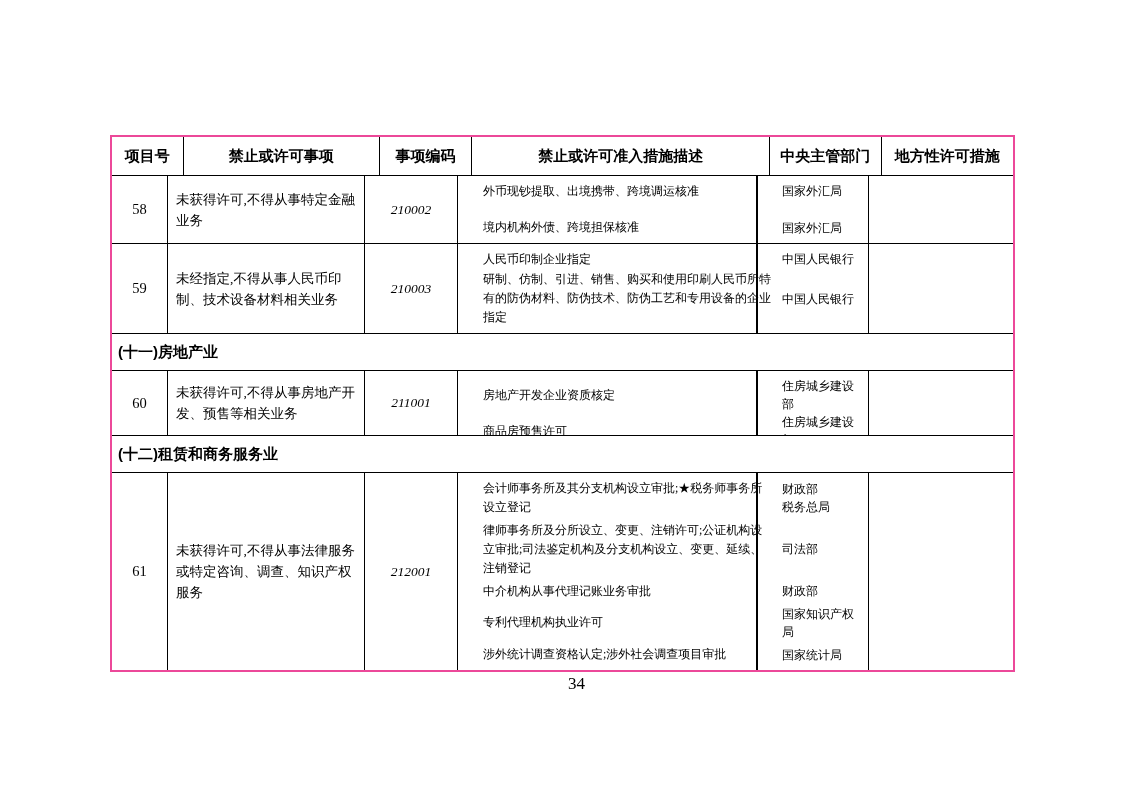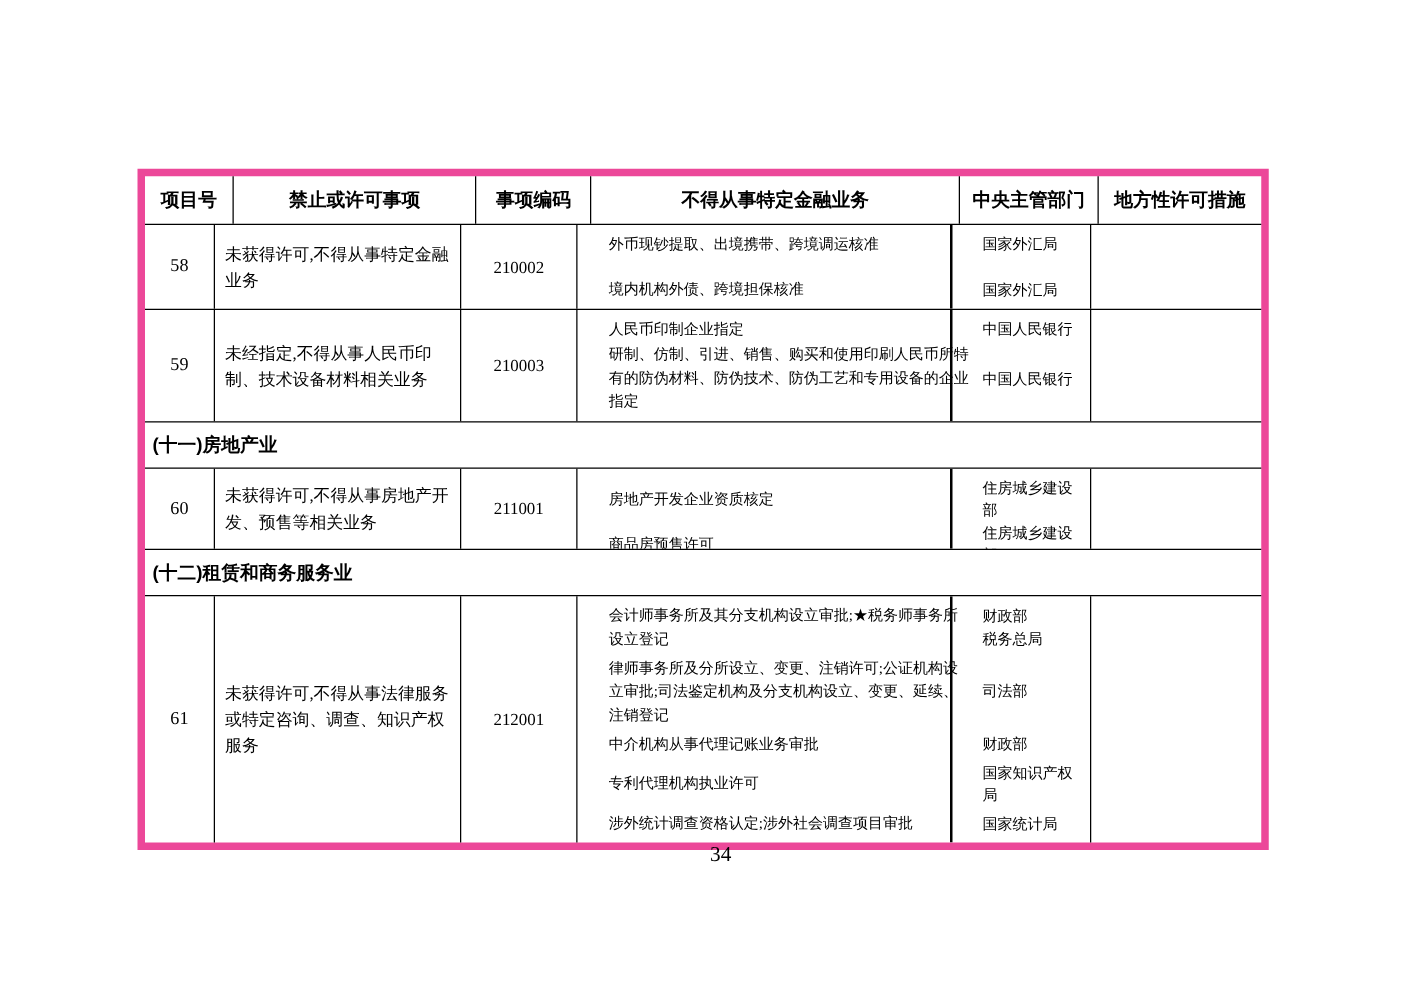--- a/index.html
+++ b/index.html
@@ -3,38 +3,38 @@
 <meta charset="utf-8">
 <style>
   html,body{margin:0;padding:0;}
   body{
     width:1122px;height:793px;background:#ffffff;position:relative;
     font-family:"Liberation Serif","DejaVu Serif",serif;color:#000;
     -webkit-font-smoothing:antialiased;
   }
   .doc-table{
     position:absolute;left:110px;top:135px;width:905px;
-    border:6px solid #ec4899;box-sizing:border-box;background:#fff;
+    border:2px solid #ec4899;box-sizing:border-box;background:#fff;
   }
   .trow{display:flex;box-sizing:border-box;}
   .trow + .trow{border-top:1.5px solid #000;}
   .cell{box-sizing:border-box;border-right:1.5px solid #000;overflow:hidden;}
   .cell:last-child{border-right:none;}
 
   
   .thead{height:38px;font-weight:bold;font-size:15px;
          font-family:"Liberation Serif","DejaVu Serif",serif;}
   .thead .cell{display:flex;align-items:center;justify-content:center;text-align:center;}
   .hc1{width:72px;} .hc2{width:197px;} .hc3{width:93px;}
   .hc4{width:299px;} .hc5{width:112px;} .hc6{width:132px;}
 
   
   .c1{width:56px;display:flex;align-items:center;justify-content:center;font-size:14.5px;}
   .c2{width:197px;display:flex;align-items:center;padding:0 8px;font-size:13.5px;line-height:21px;}
-  .c3{width:93px;display:flex;align-items:center;justify-content:center;font-size:13.5px;}
+  .c3{width:93px;display:flex;align-items:center;justify-content:center;font-size:13.5px;font-style:italic;}
   .c45{width:411px;position:relative;}
   .c6{width:132px;}
   .vdiv{position:absolute;left:298px;top:0;bottom:0;width:1.5px;background:#000;}
 
   .pairs{display:flex;flex-direction:column;justify-content:space-between;
          height:100%;box-sizing:border-box;padding:6px 0;margin-left:20px;}
   .pair{display:flex;align-items:center;}
   .pdesc{width:298px;box-sizing:border-box;padding:0 5px;font-size:12px;line-height:1.58;}
   .pdept{flex:1;box-sizing:border-box;padding:0 6px;font-size:12px;line-height:1.5;white-space:pre-line;}
 
@@ -53,21 +53,21 @@
                text-align:center;font-size:17px;}
 </style>
 </head>
 <body>
 
 <div class="doc-table">
   <div class="trow thead">
     <div class="cell hc1">项目号</div>
     <div class="cell hc2">禁止或许可事项</div>
     <div class="cell hc3">事项编码</div>
-    <div class="cell hc4">不得从事特定金融业务</div>
+    <div class="cell hc4">禁止或许可准入措施描述</div>
     <div class="cell hc5">中央主管部门</div>
     <div class="cell hc6">地方性许可措施</div>
   </div>
 
   <div class="trow item" data-row="58">
     <div class="cell c1">58</div>
     <div class="cell c2">未获得许可,不得从事特定金融业务</div>
     <div class="cell c3">210002</div>
     <div class="cell c45">
       <div class="pairs">

